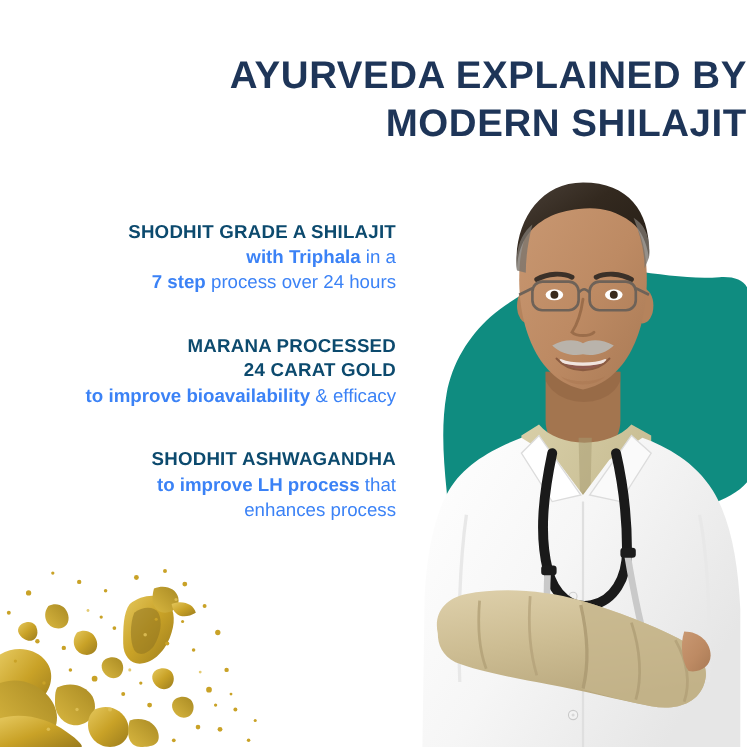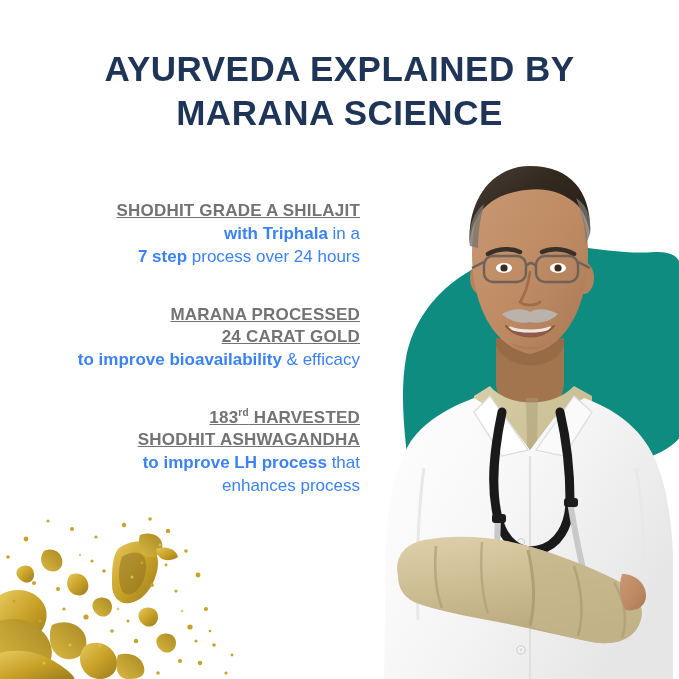--- a/index.html
+++ b/index.html
@@ -29,42 +29,42 @@
     z-index: 40;
   }
   .title-line {
     font-family: "Liberation Sans", sans-serif;
     font-weight: bold;
     font-size: 35px;
     line-height: 44px;
     letter-spacing: 0.5px;
     color: #1e3558;
     white-space: nowrap;
+    text-align: right;
   }
 
   
   .features {
     position: absolute;
     left: 0;
     top: 200px;
     width: 360px;
     z-index: 40;
   }
   .feature {
     text-align: right;
     padding-right: 0px;
   }
   .feature + .feature { margin-top: 0; }
   .f-head {
-    color: #737373;
+    color: #0c4a6e;
     font-weight: bold;
     font-size: 17px;
     line-height: 22px;
     letter-spacing: 0.2px;
-    text-decoration: underline;
   }
   .f-head sup {
     font-size: 10px;
     vertical-align: super;
     line-height: 0;
   }
   .f-body {
     color: #3b82f6;
     font-size: 17px;
     line-height: 23px;
@@ -262,39 +262,38 @@
 
     <path d="M130,178 C140,188 164,188 174,178 C166,184 138,184 130,178 Z" fill="#8f5a50"></path>
     <path d="M132,178 C142,182 162,182 172,178" stroke="#f0e5e0" stroke-width="3" fill="none" stroke-linecap="round"></path>
     <path d="M128,176 C140,190 164,190 176,176" stroke="#8a5b41" stroke-width="2" fill="none" stroke-linecap="round"></path>
 
     <path d="M132,192 C142,198 162,198 172,192 C164,202 140,202 132,192 Z" fill="#a9764f" opacity="0.45"></path>
   </svg>
 
   <div class="title-block">
     <div class="title-line">AYURVEDA EXPLAINED BY</div>
-    <div class="title-line">MARANA SCIENCE</div>
+    <div class="title-line">MODERN SHILAJIT</div>
   </div>
 
   <div class="features">
 
     <div class="feature blk1">
       <div class="f-head">SHODHIT GRADE A SHILAJIT</div>
       <div class="f-body"><b>with Triphala</b><span class="reg"> in a</span></div>
       <div class="f-body"><b>7 step</b><span class="reg"> process over 24 hours</span></div>
     </div>
 
     <div class="feature blk2">
       <div class="f-head">MARANA PROCESSED</div>
       <div class="f-head">24 CARAT GOLD</div>
       <div class="f-body"><b>to improve bioavailability</b><span class="reg"> &amp; efficacy</span></div>
     </div>
 
     <div class="feature blk3">
-      <div class="f-head"><span>183</span><sup>rd</sup><span> HARVESTED</span></div>
       <div class="f-head">SHODHIT ASHWAGANDHA</div>
       <div class="f-body"><b>to improve LH process</b><span class="reg">  that</span></div>
       <div class="f-body">enhances process</div>
     </div>
 
   </div>
 
   <svg class="golddust" viewBox="0 0 245 174" aria-hidden="true">
     <defs>
       <linearGradient id="gf1" x1="0" y1="0" x2="1" y2="1">

